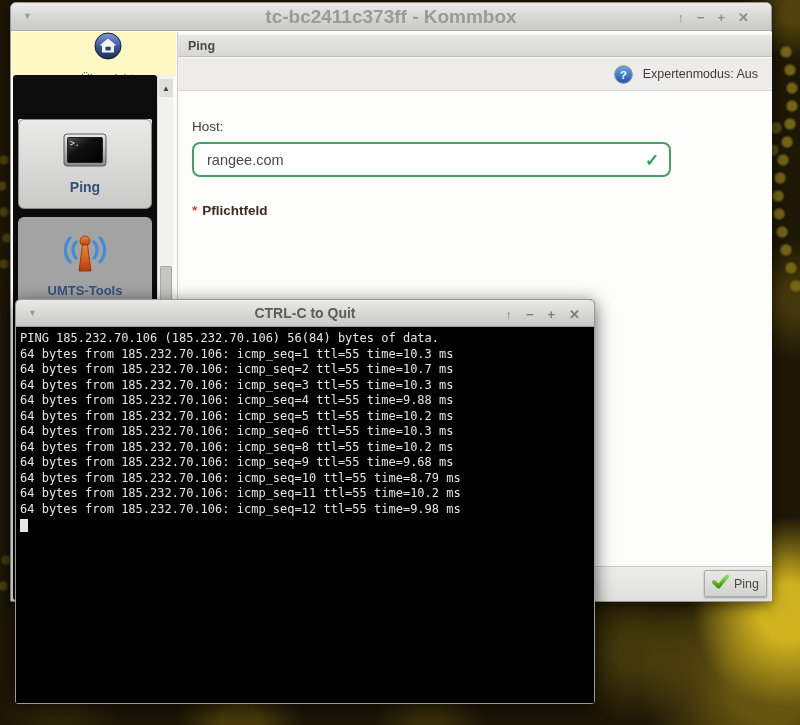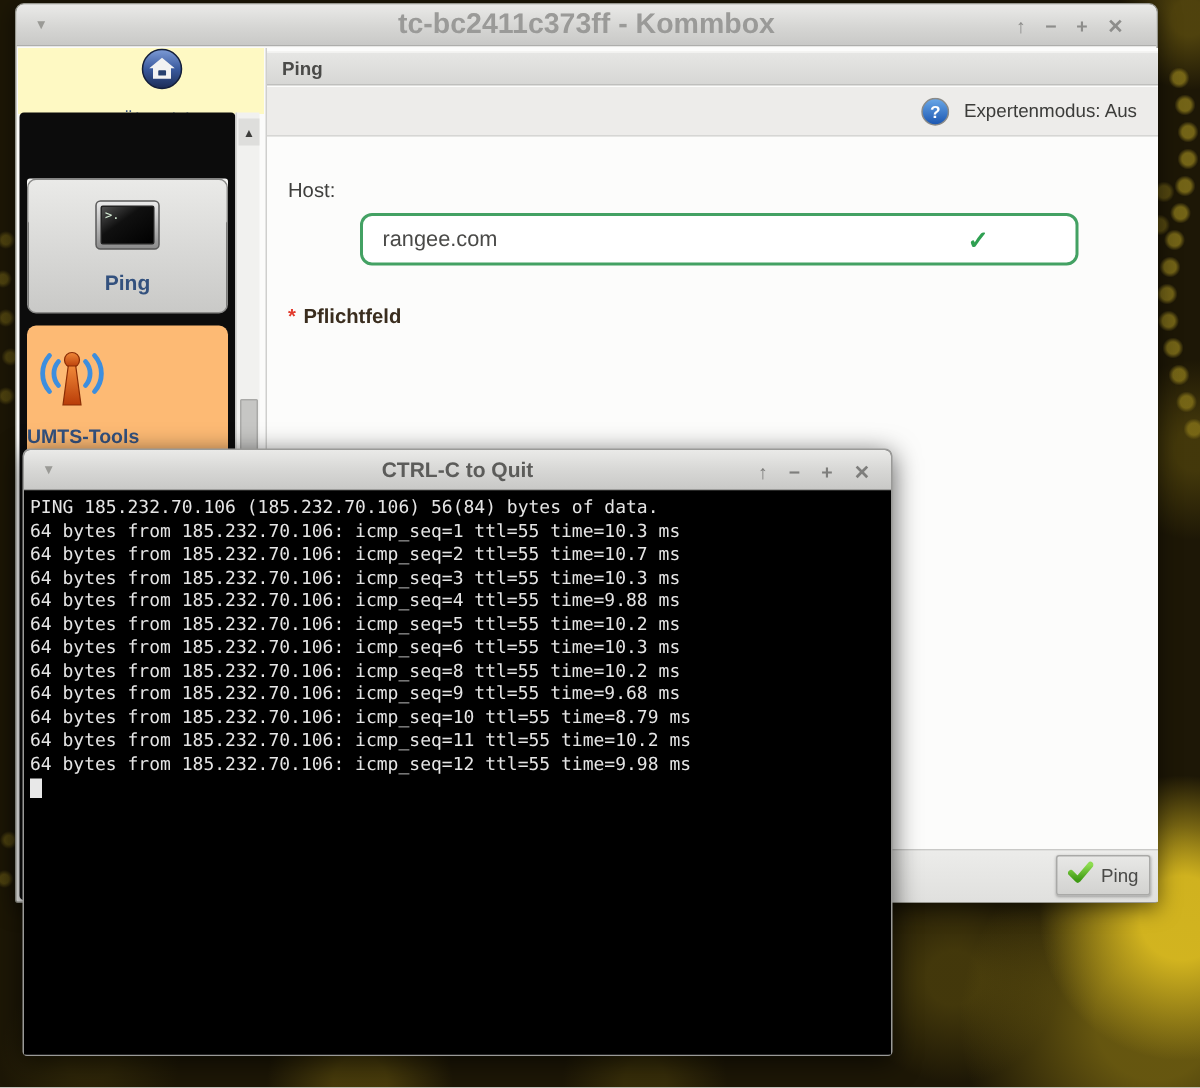--- a/index.html
+++ b/index.html
@@ -75,22 +75,22 @@
   .nav-frame {
     position:absolute; left:2px; top:72px; width:144px; height:525px;
     background:#0c0c0c; border-radius:3px;
   }
   .nav-item { position:absolute; left:5px; width:134px; border-radius:6px; }
   .nav-nethogs { top:4px; height:32px; background:#f6f6f4; border-radius:2px 2px 6px 6px;
     display:flex; align-items:flex-end; justify-content:center; padding-bottom:7px;margin-top:40px; }
   .nav-ping { top:44px; height:90px; background:linear-gradient(#eaeae8,#c9c9c7);
     display:flex; flex-direction:column; align-items:center; justify-content:center; gap:8px;
     border:1px solid #8a8a88; }
-  .nav-umts { top:142px; height:92px; background:#fdba74;
-    display:flex; flex-direction:column; align-items:flex-start; justify-content:center; gap:4px; }
+  .nav-umts { top:142px; height:92px; background:#a3a3a3;
+    display:flex; flex-direction:column; align-items:center; justify-content:center; gap:4px; }
   .nav-label { font-size:13px; font-weight:bold; color:#33517e; }
   .sb-scroll {
     position:absolute; left:146px; top:72px; width:16px; height:525px; background:#f1f1ef;
     border-left:1px solid #d8d8d6;
   }
   .sb-up {
     position:absolute; left:1px; top:4px; width:14px; height:18px; background:#dededc;
     display:flex; align-items:center; justify-content:center; font-size:8px; color:#3c3c3a;
   }
   .sb-thumb { position:absolute; left:2px; top:191px; width:12px; height:70px; background:#c6c6c4;
@@ -106,21 +106,21 @@
   .expertrow { position:absolute; left:0; top:26px; right:0; height:33px; background:#edecea;
     border-bottom:1px solid #d6d6d4; display:flex; align-items:center; justify-content:flex-end;
     gap:10px; padding-right:14px; }
   .expert-label { font-size:12.5px; color:#3c3c3a; }
 
   .host-label { position:absolute; left:14px; top:87px; font-size:13.5px; color:#3f3f3d; }
   .host-input {
     position:absolute; left:14px; top:110px; width:479px; height:35px;
     border:2px solid #43a163; border-radius:8px; background:#fff;
     font-family:"Liberation Sans",sans-serif; font-size:14.5px; color:#4a4a48;
-    padding:0 34px 0 13px; outline:none;margin-left:48px;
+    padding:0 34px 0 13px; outline:none;
   }
   .valid-check { position:absolute; left:467px; top:118px; font-size:17px; font-weight:bold; color:#2fa052; }
   .required { position:absolute; left:14px; top:171px; font-size:13.5px; font-weight:bold; color:#3a2d1e; }
   .required .star { color:#e23b2e; margin-right:5px; }
 
   .footer { position:absolute; left:0; bottom:0; right:0; height:35px;
     background:linear-gradient(#ececea,#e0e0de); border-top:1px solid #c9c9c7; }
   .ping-btn {
     position:absolute; right:5px; bottom:4px; width:63px; height:27px;
     background:linear-gradient(#e8e8e6,#d2d2d0); border:1px solid #a9a9a7; border-radius:2px;

